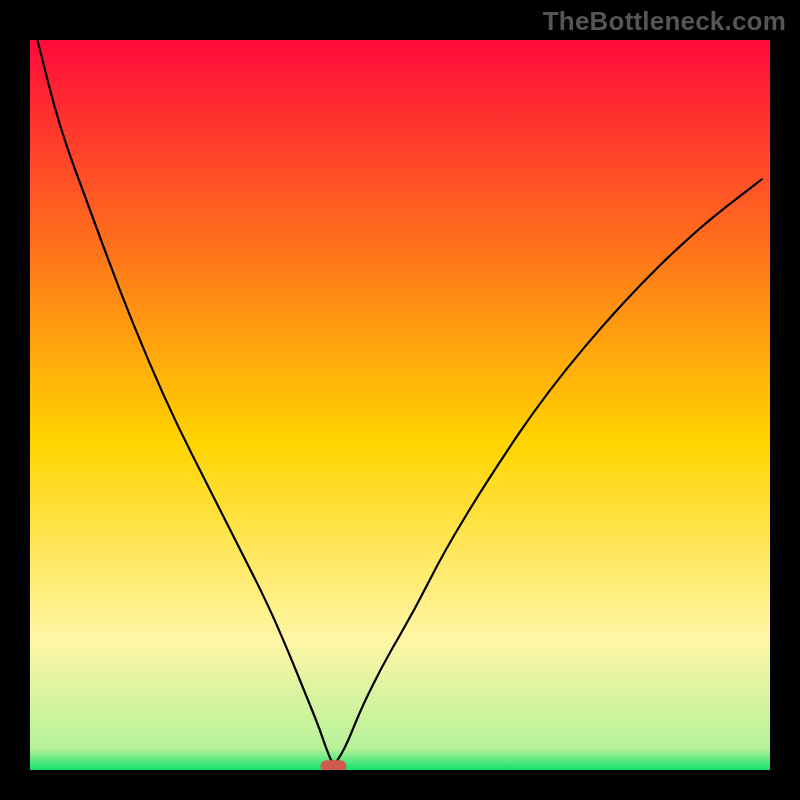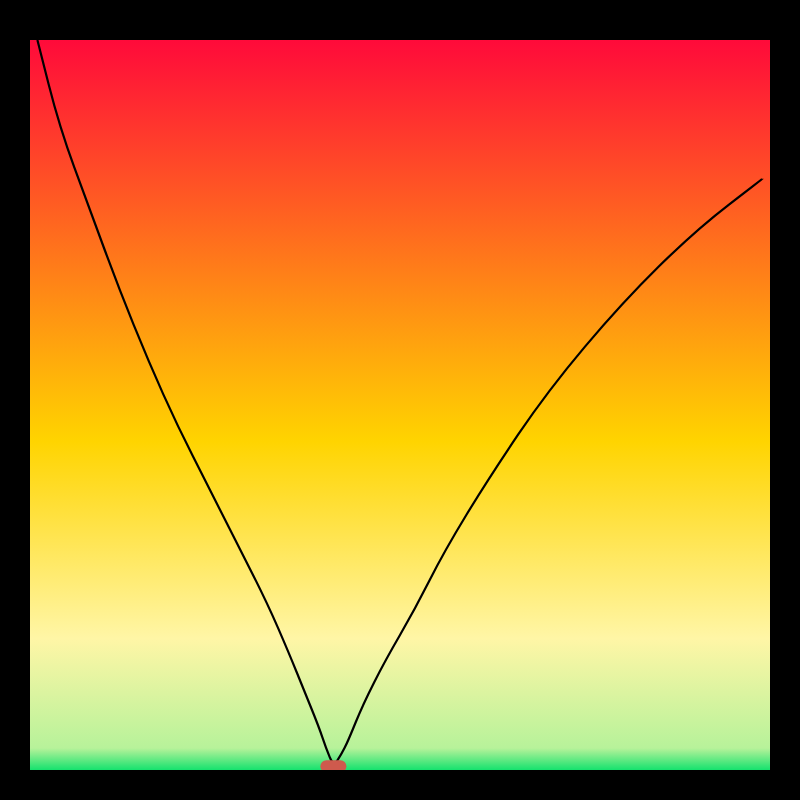--- a/index.html
+++ b/index.html
@@ -46,20 +46,21 @@
   }
   .marker {
     fill: #cf5a4d;
     stroke: none;
   }
 </style>
 </head>
 <body>
 
 <div class="frame">
+  <div class="watermark">TheBottleneck.com</div>
 
   <div class="plot">
     <svg viewBox="0 0 740 730">
       <defs>
         <linearGradient id="bgGrad" x1="0" y1="0" x2="0" y2="1">
             <stop offset="0%" stop-color="#ff0a3a"></stop>
             <stop offset="55.00000000000001%" stop-color="#ffd400"></stop>
             <stop offset="82%" stop-color="#fff6a6"></stop>
             <stop offset="97%" stop-color="#b7f29a"></stop>
             <stop offset="100%" stop-color="#15e26e"></stop>

